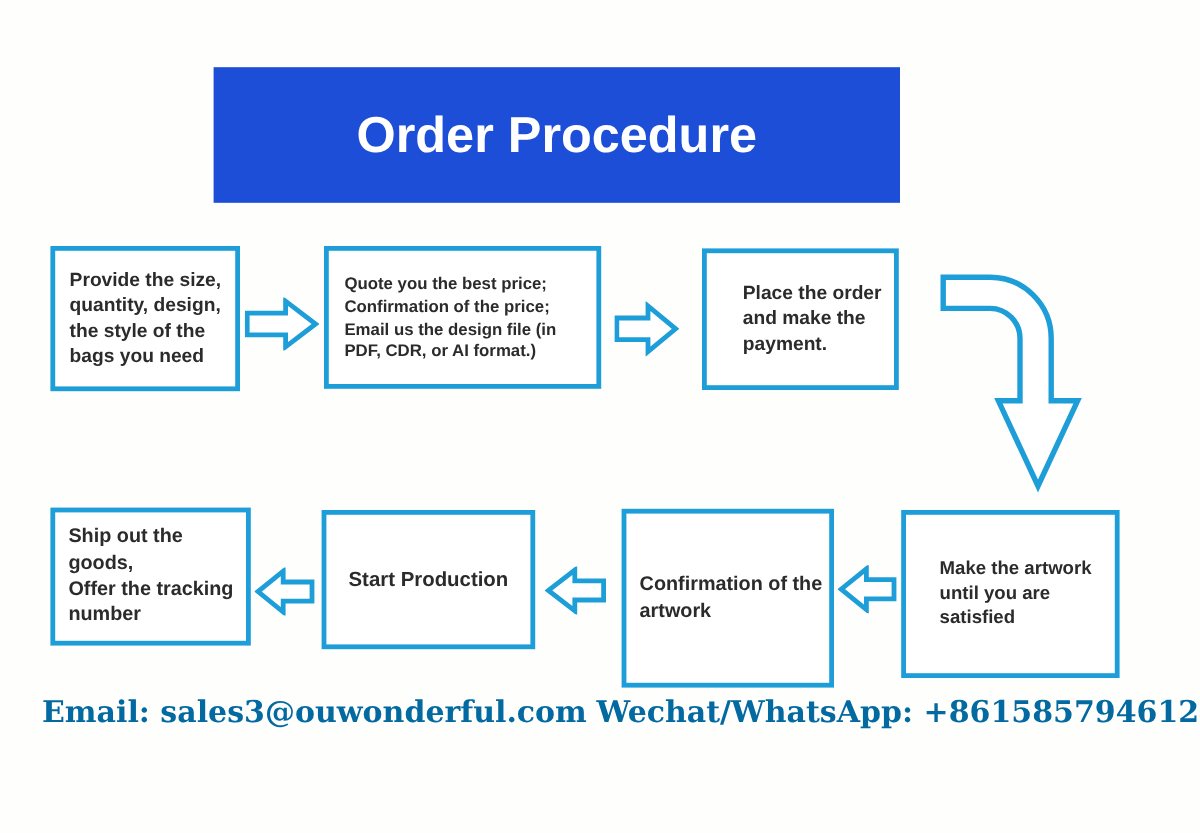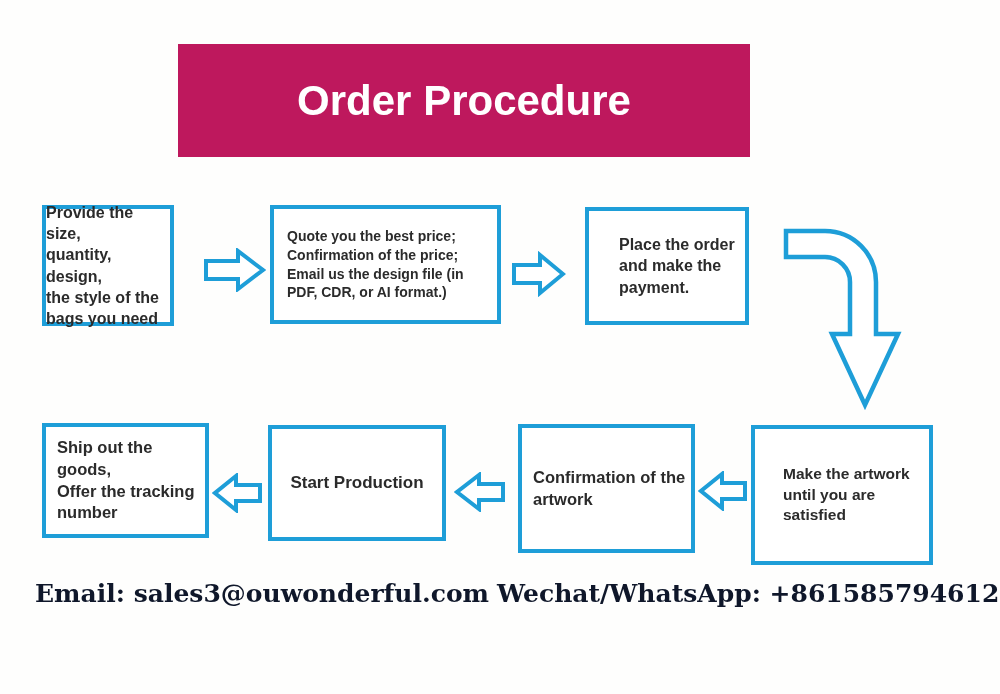--- a/index.html
+++ b/index.html
@@ -11,23 +11,23 @@
   #canvas {
     position: relative;
     width: 1000px; height: 694px;
     background: #fefefdff;
     overflow: hidden;
   }
 
   
   .banner {
     position: absolute;
-    left: 178px; top: 44px;
+    left: 178px; top: 56px;
     width: 572px; height: 113px;
-    background: #be185d;
+    background: #1d4ed8;
     display: flex; align-items: center; justify-content: center;
   }
   .banner-title {
     color: #ffffff;
     font-size: 42px;
     font-weight: 700;
     letter-spacing: 0px;
   }
 
   
@@ -38,41 +38,41 @@
     box-sizing: border-box;
     display: flex;
     align-items: center;
     color: #2b2b2b;
     font-weight: 700;
     font-size: 16px;
     line-height: 1.33;
   }
   .box-text { white-space: pre-line; }
 
-  .box1 { left: 42px;  top: 205px; width: 132px; height: 121px; }
+  .box1 { left: 42px;  top: 205px; width: 158px; height: 121px; padding-left: 12px; }
   .box2 { left: 270px; top: 205px; width: 231px; height: 119px; padding-left: 13px; font-size: 14px; }
   .box3 { left: 585px; top: 207px; width: 164px; height: 118px; padding-left: 30px; }
   .box4 { left: 751px; top: 425px; width: 182px; height: 140px; padding-left: 28px; font-size: 15.5px; }
-  .box5 { left: 518px; top: 424px; width: 177px; height: 129px; padding-left: 11px; font-size: 16.5px; }
+  .box5 { left: 518px; top: 424px; width: 177px; height: 149px; padding-left: 11px; font-size: 16.5px; }
   .box6 { left: 268px; top: 425px; width: 178px; height: 116px; justify-content: center; text-align: right; font-size: 17px; }
   .box7 { left: 42px;  top: 423px; width: 167px; height: 115px; padding-left: 11px; font-size: 16.5px; }
 
   
   .arrow { position: absolute; }
   .ar1  { left: 204px; top: 248px; }
   .ar2  { left: 512px; top: 251px; }
   .bent { left: 783px; top: 226px; }
   .al1  { left: 698px; top: 471px; }
   .al2  { left: 454px; top: 472px; }
   .al3  { left: 212px; top: 473px; }
 
   
   .contact {
     position: absolute;
-    color: #0f172a;
+    color: #0369a1;
     font-family: "DejaVu Serif", serif;
     font-weight: 700;
     font-size: 25px;
     white-space: nowrap;
   }
   .contact-email  { left: 35px;  top: 579px; }
   .contact-wechat { left: 497px; top: 579px; }
   .contact-skype  { left: 35px;  top: 644px; }
 </style>
 </head>

